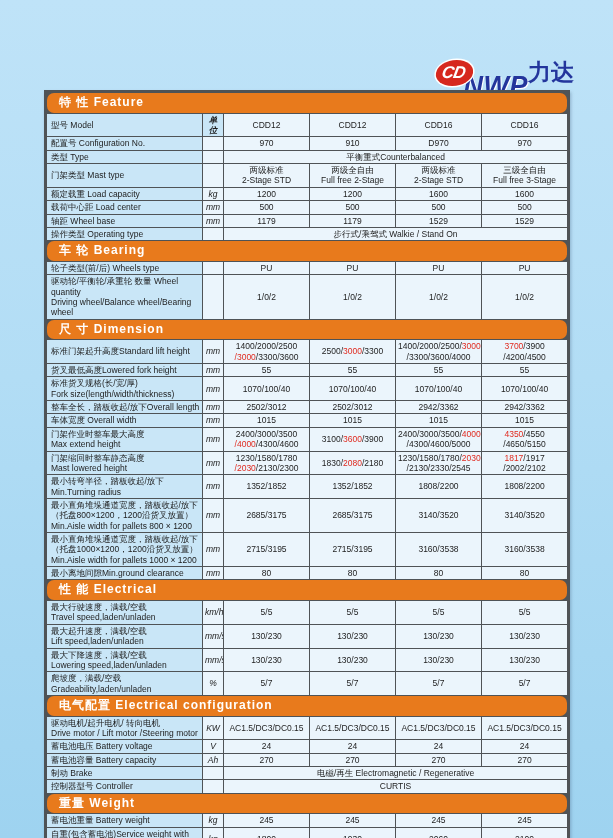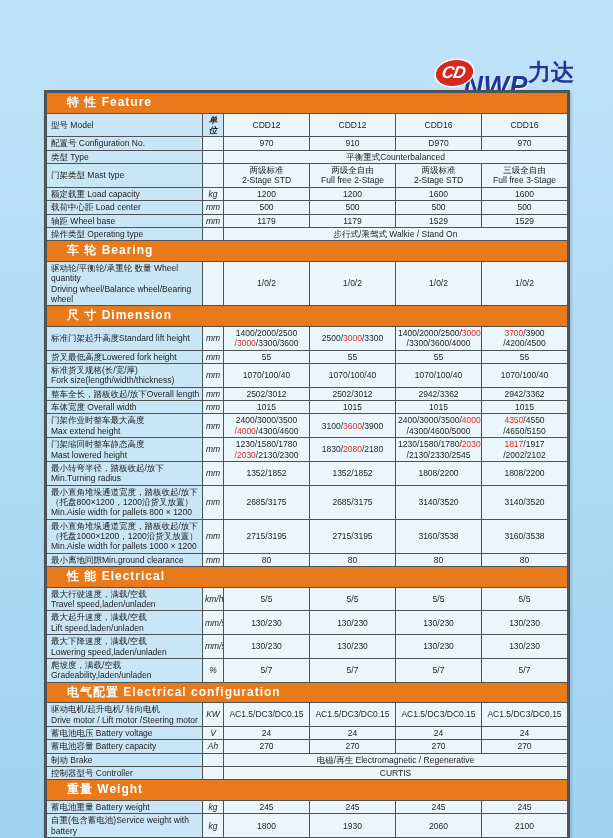--- a/index.html
+++ b/index.html
@@ -35,21 +35,21 @@
     border-collapse:separate;border-spacing:1px;background:var(--grid);
     border:2px solid var(--grid);width:100%;table-layout:fixed;
     box-shadow:1px 2px 3px rgba(60,90,120,.35);
   }
   td{
     font-size:8.5px;line-height:1.22;color:#1d1d1d;padding:1px 2px;
     vertical-align:middle;white-space:pre-line;overflow:hidden;
   }
   td.section-bar{
     background:var(--orange);color:#fff;font-weight:bold;font-size:12px;
-    padding:2px 2px 3px 20px;letter-spacing:1px;white-space:nowrap;
+    padding:2px 2px 3px 12px;letter-spacing:1px;white-space:nowrap;border-radius:7px;
   }
   td.lbl{background:var(--label-bg);text-align:left;padding-left:4px;}
   td.unit{background:var(--cell-bg);text-align:center;font-style:italic;}
   td.unit-head{background:var(--label-bg);font-weight:bold;}
   td.val{background:var(--cell-bg);text-align:center;}
   .red{color:var(--red);}
 </style>
 </head>
 <body>
 
@@ -133,20 +133,28 @@
           </tr>
           <tr>
             <td class="lbl">操作类型 Operating type</td>
             <td class="unit"></td>
             <td class="val" colspan="4">步行式/乘驾式 Walkie / Stand On</td>
           </tr>
           <tr>
             <td class="section-bar" colspan="6">车 轮 Bearing</td>
           </tr>
           <tr>
+            <td class="lbl">轮子类型(前/后) Wheels type</td>
+            <td class="unit"></td>
+            <td class="val">PU</td>
+            <td class="val">PU</td>
+            <td class="val">PU</td>
+            <td class="val">PU</td>
+          </tr>
+          <tr>
             <td class="lbl">驱动轮/平衡轮/承重轮 数量 Wheel quantity
 Driving wheel/Balance wheel/Bearing wheel</td>
             <td class="unit"></td>
             <td class="val">1/0/2</td>
             <td class="val">1/0/2</td>
             <td class="val">1/0/2</td>
             <td class="val">1/0/2</td>
           </tr>
           <tr>
             <td class="section-bar" colspan="6">尺 寸 Dimension</td>

